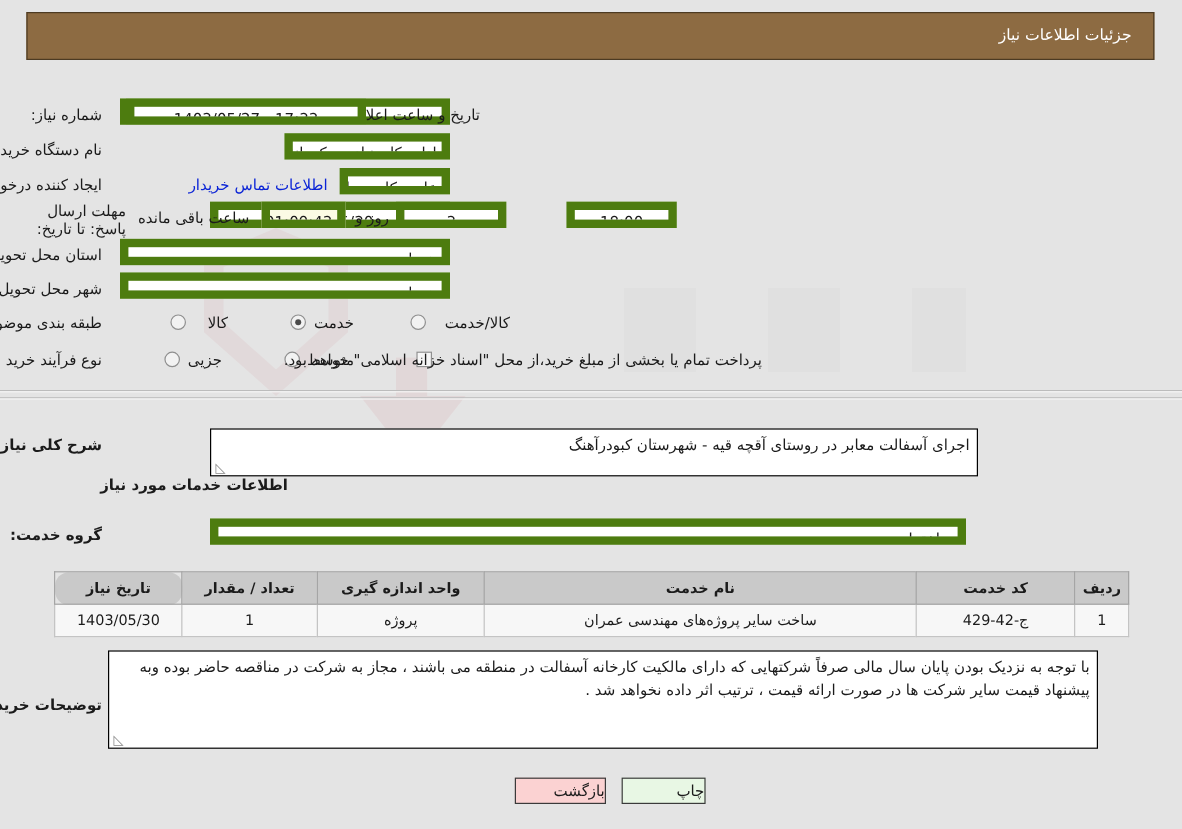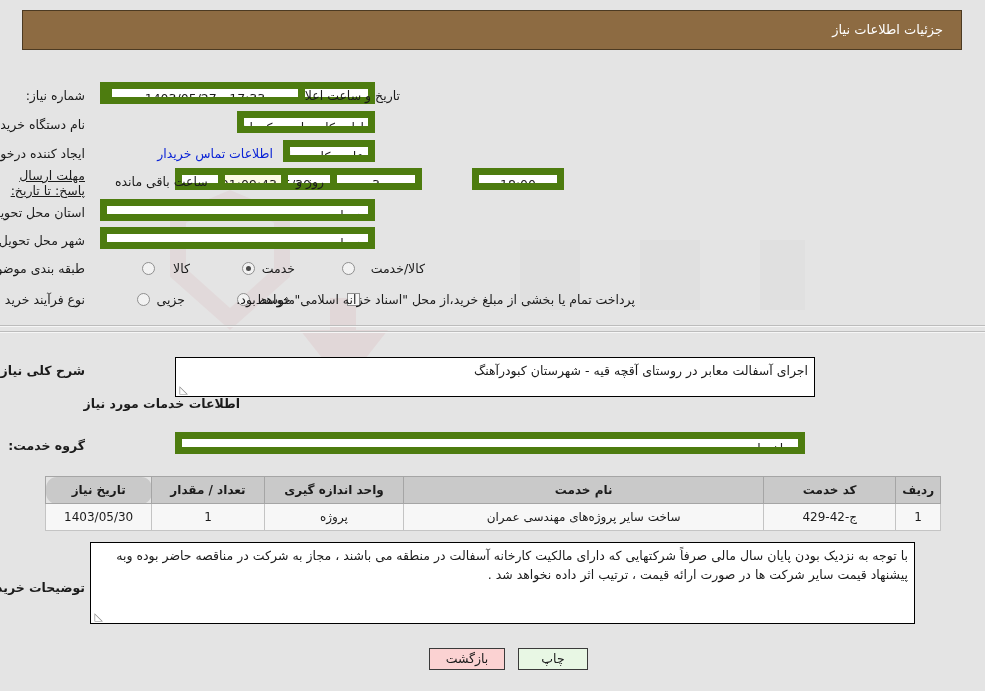--- a/index.html
+++ b/index.html
@@ -209,21 +209,21 @@
   }
 
   
   .btn {
     position: absolute;
     box-sizing: border-box;
     border: 1px solid #3a3a3a;
     height: 22px;
     font-size: 12.5px;
     line-height: 20px;
-    text-align: center;
+    text-align: right;
     cursor: pointer;
     color: #1b1b1b;
     font-family: "DejaVu Sans", "Liberation Sans", sans-serif;
   }
   .btn.back  { background: #fbd2d2; }
   .btn.print { background: #e8f7e4; }
 </style>
 </head>
 <body>
 
@@ -248,21 +248,21 @@
   <span class="lbl" style="right:585px; top:88px;">تاریخ و ساعت اعلان عمومی:</span>
   <div class="fld center" style="right:780px; top:82px; width:200px; left:105px; right:auto;">17:33 - 1403/05/27</div>
 
   <span class="lbl" style="right:900px; top:117px;">نام دستگاه خریدار:</span>
   <div class="fld right" style="right:610px; top:111px; left:237px;">اداره کل بنیاد مسکن انقلاب اسلامی استان همدان</div>
 
   <span class="lbl" style="right:900px; top:146px;">ایجاد کننده درخواست:</span>
   <div class="fld right" style="right:610px; top:140px; left:283px;">علی مکاری بهار کارشناس امور قراردادها اداره کل بنیاد مسکن انقلاب اسلامی استان همدان</div>
   <span class="link" style="right:712px; top:146px; left:auto;">اطلاعات تماس خریدار</span>
 
-  <span class="lbl" style="right:900px; top:168px; line-height:15px; width:82px; white-space:normal; text-align:right;text-decoration:underline;">مهلت ارسال پاسخ: تا تاریخ:</span>
+  <span class="lbl" style="right:880px; top:168px; line-height:15px; width:82px; white-space:normal; text-align:right;">مهلت ارسال پاسخ: تا تاریخ:</span>
   <div class="fld center" style="right:610px; top:168px; width:200px;">1403/05/30</div>
   <span class="lbl" style="right:573px; top:174px;">ساعت</span>
   <div class="fld center" style="left:472px; top:168px; width:92px;">18:00</div>
   <div class="fld center" style="left:330px; top:168px; width:92px;">3</div>
   <span class="lbl" style="left:296px; top:174px;">روز و</span>
   <div class="fld center yellow" style="left:218px; top:168px; width:70px;">01:09:43</div>
   <span class="lbl" style="left:115px; top:174px;">ساعت باقی مانده</span>
 
   <span class="lbl" style="right:900px; top:205px;">استان محل تحویل:</span>
   <div class="fld right" style="right:610px; top:199px; width:275px;">همدان</div>

